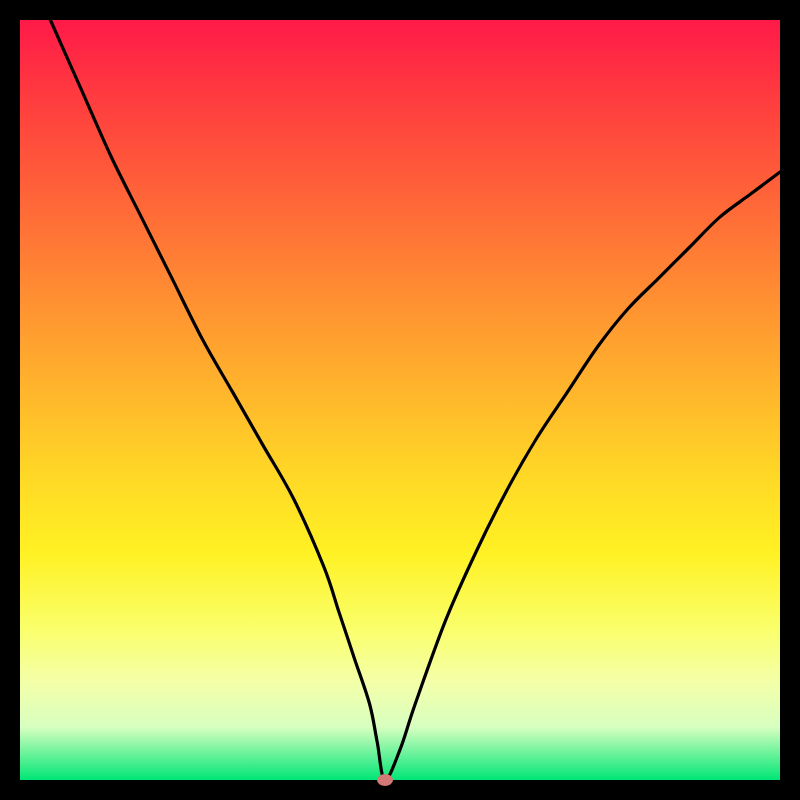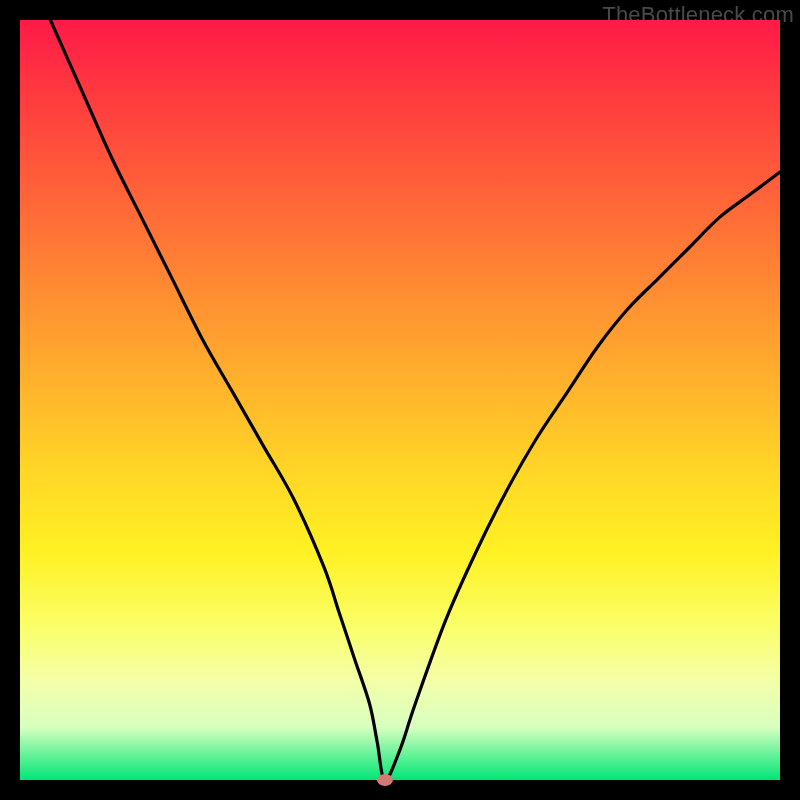--- a/index.html
+++ b/index.html
@@ -63,21 +63,20 @@
     height: 12px;
     border-radius: 8px / 6px;
     background: #d47a76;
     transform: translate(-50%, -50%);
   }
 </style>
 </head>
 <body>
 
 <div class="frame">
-  <div class="watermark">TheBottleneck.com</div>
 
   <div class="plot-area">
     <svg class="curve" viewBox="0 0 760 760" preserveAspectRatio="none">
       <path d="M 30.400000000000002 0 C 35.46666666666667 11.399999999999997, 50.66666666666667 45.599999999999966, 60.800000000000004 68.39999999999998 C 70.93333333333334 91.19999999999999, 81.06666666666666 115.26666666666672, 91.2 136.80000000000007 C 101.33333333333334 158.3333333333334, 111.46666666666667 177.33333333333337, 121.60000000000001 197.60000000000002 C 131.73333333333335 217.86666666666667, 141.86666666666667 238.1333333333333, 152 258.4 C 162.13333333333333 278.66666666666663, 172.26666666666668 300.20000000000005, 182.4 319.20000000000005 C 192.53333333333333 338.20000000000005, 202.66666666666669 354.66666666666663, 212.8 372.4 C 222.93333333333334 390.1333333333333, 233.0666666666667 407.8666666666667, 243.20000000000002 425.6 C 253.33333333333334 443.33333333333337, 263.46666666666664 458.53333333333336, 273.59999999999997 478.8 C 283.7333333333333 499.06666666666666, 296.4 528.2, 304 547.2 C 311.6 566.2, 314.1333333333333 577.5999999999999, 319.2 592.8 C 324.26666666666665 608, 329.3333333333333 623.1999999999999, 334.4 638.4 C 339.46666666666664 653.6, 345.8 670.0666666666666, 349.6 684 C 353.40000000000003 697.9333333333334, 354.66666666666663 709.3333333333334, 357.2 722 C 359.73333333333335 734.6666666666666, 361 758.7333333333333, 364.8 760 C 368.6 761.2666666666667, 374.93333333333334 742.2666666666667, 380 729.6 C 385.06666666666666 716.9333333333334, 387.59999999999997 705.5333333333333, 395.2 684 C 402.8 662.4666666666667, 415.4666666666667 625.7333333333333, 425.6 600.4 C 435.73333333333335 575.0666666666666, 445.8666666666667 553.5333333333333, 456 532 C 466.1333333333333 510.4666666666667, 476.2666666666667 490.2, 486.40000000000003 471.2 C 496.53333333333336 452.2, 506.66666666666674 434.4666666666667, 516.8000000000001 418 C 526.9333333333334 401.5333333333333, 537.0666666666666 387.59999999999997, 547.1999999999999 372.4 C 557.3333333333333 357.2, 567.4666666666667 340.73333333333335, 577.6 326.8 C 587.7333333333333 312.8666666666667, 597.8666666666667 300.20000000000005, 608 288.8 C 618.1333333333333 277.4, 628.2666666666667 268.5333333333333, 638.4 258.4 C 648.5333333333333 248.26666666666665, 658.6666666666666 238.13333333333333, 668.8 228 C 678.9333333333333 217.86666666666667, 689.0666666666667 206.4666666666667, 699.2 197.60000000000002 C 709.3333333333334 188.73333333333335, 719.4666666666667 182.39999999999995, 729.6 174.79999999999995 C 739.7333333333333 167.19999999999996, 754.9333333333334 155.79999999999998, 760 152" fill="none" stroke="#000" stroke-width="3.2" stroke-linecap="round" stroke-linejoin="round"></path>
     </svg>
     <div class="dot" style="left: 364.8px; top: 760px; background: rgb(212, 122, 118);"></div>
   </div>
 </div>
 
 </body></html>

